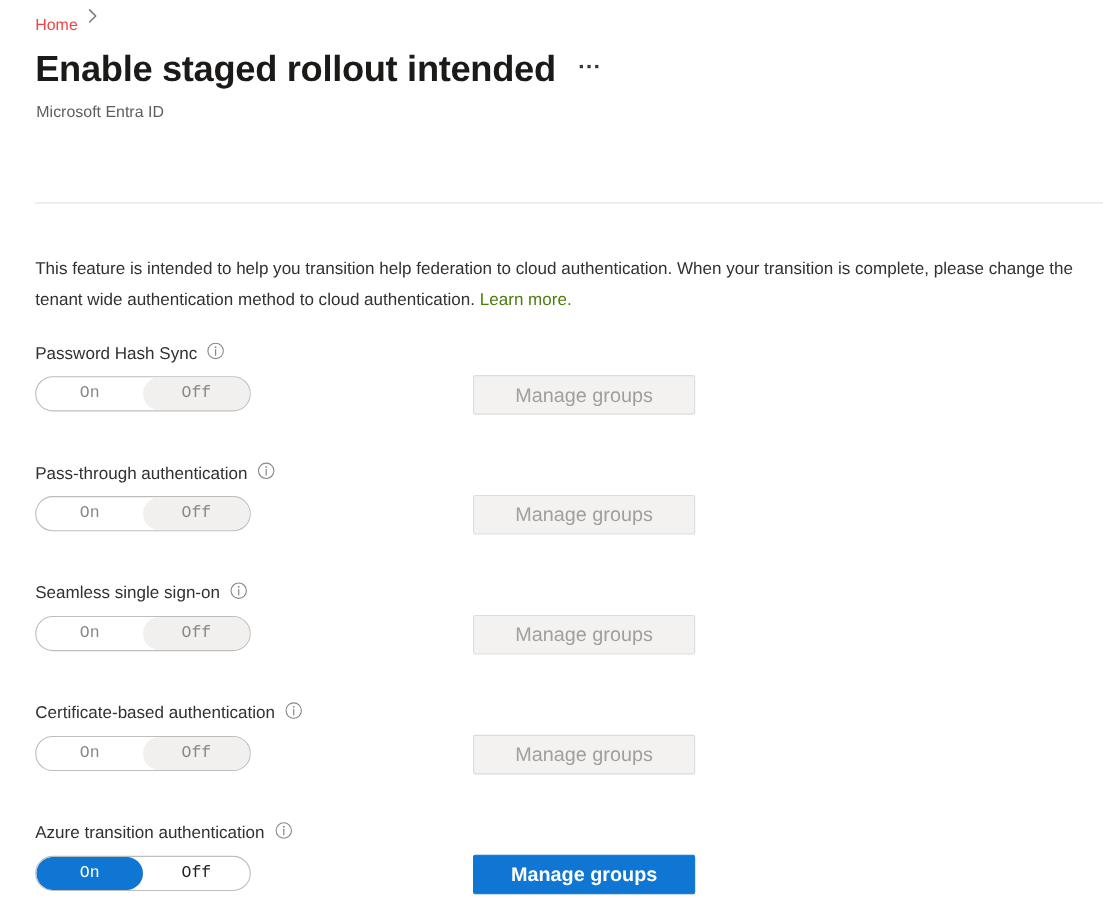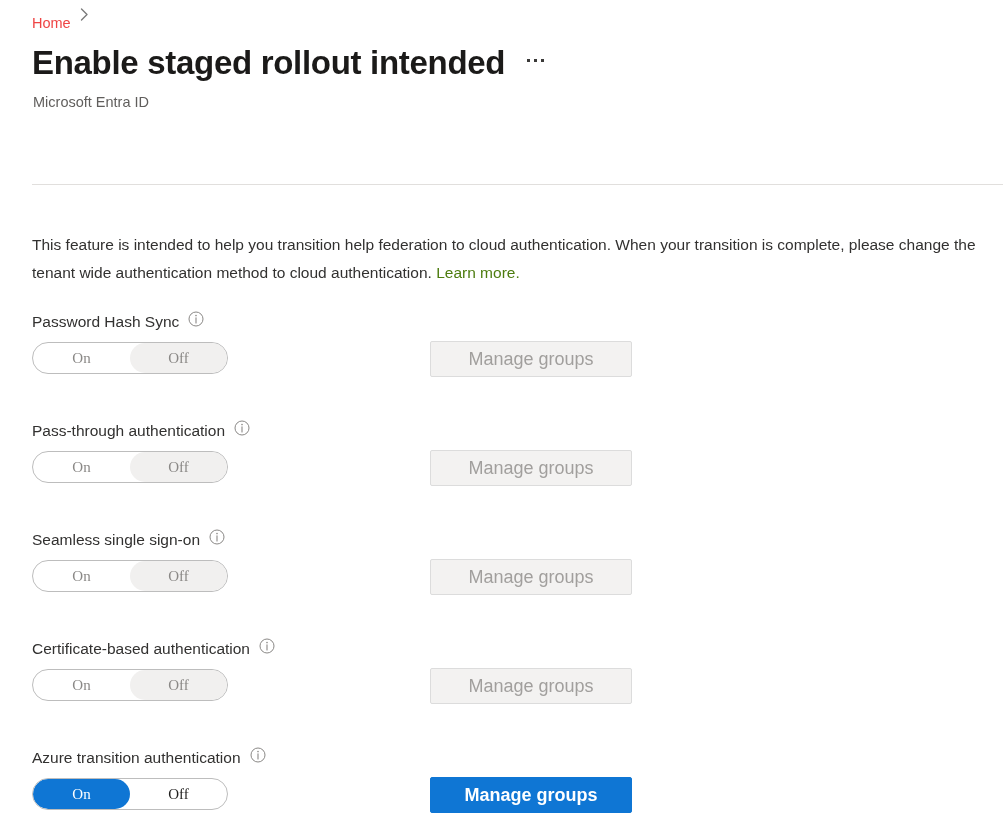--- a/index.html
+++ b/index.html
@@ -188,21 +188,21 @@
     padding: 0;
     cursor: pointer;
     overflow: hidden;
   }
   .toggle-seg {
     flex: 1 1 50%;
     height: 30px;
     line-height: 30px;
     text-align: center;
     font-size: 15px;
-    font-family: Liberation Serif, serif;
+    font-family: Liberation Mono, monospace;
     border-radius: 15px;
     user-select: none;
   }
   
   .toggle.is-off .seg-on { color: #8a8886; background: transparent; }
   .toggle.is-off .seg-off { color: #8a8886; background: #f1f0ef; }
   
   .toggle.is-on .seg-on { color: #ffffff; background: #0f76d4; font-weight: 400; }
   .toggle.is-on .seg-off { color: #201f1e; background: transparent; }
 

